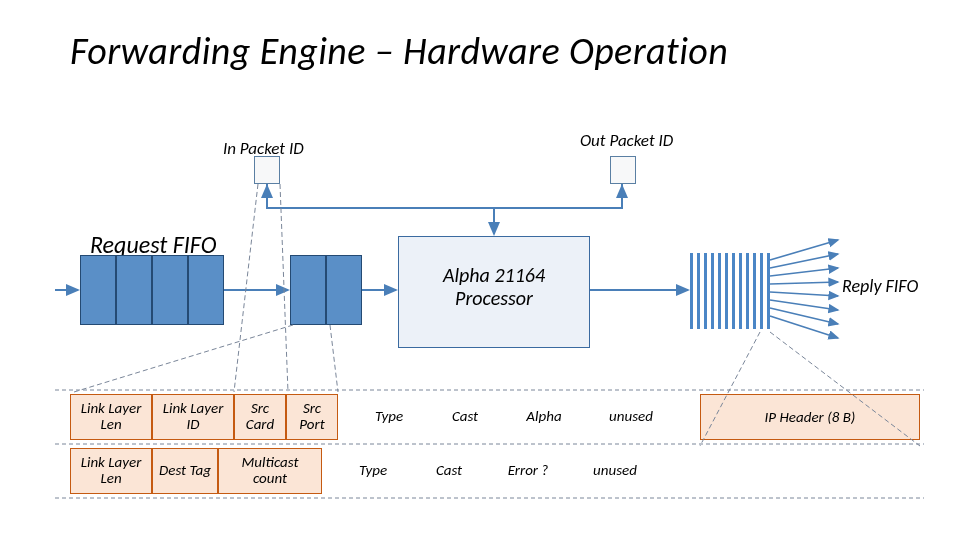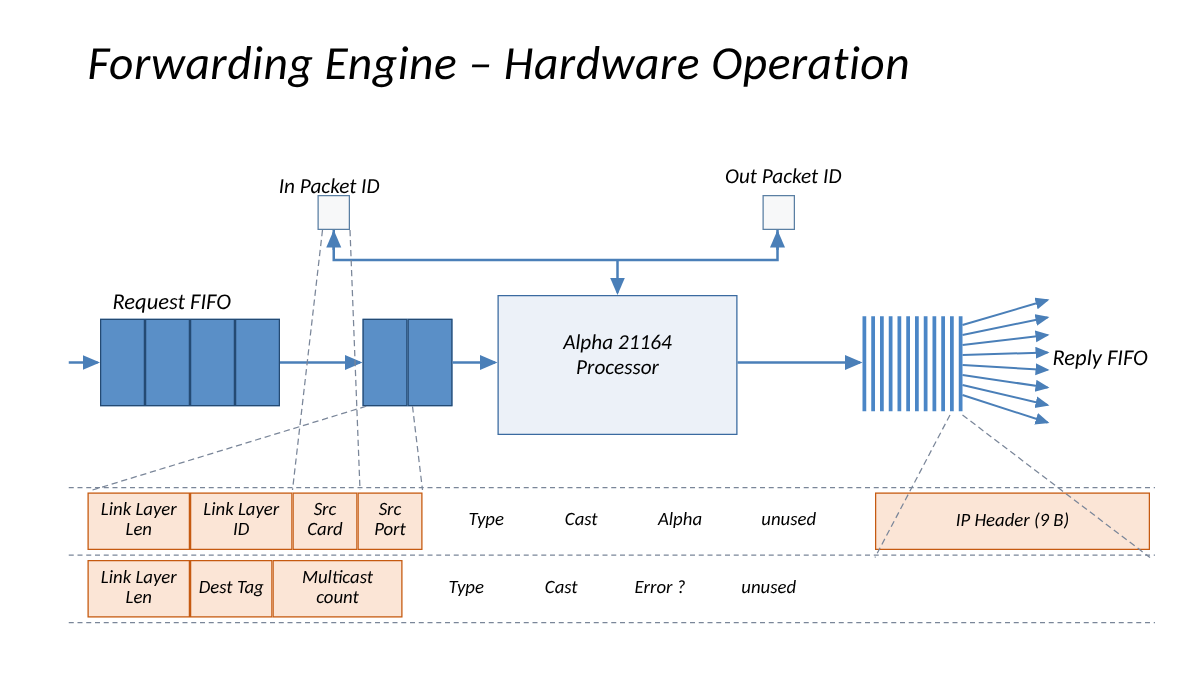--- a/index.html
+++ b/index.html
@@ -29,26 +29,26 @@
 
   
   .label {
     position: absolute;
     font-size: 17px;
     font-weight: 400;
     white-space: nowrap;
   }
   .in-packet  { top: 138px; left: 223px; }
   .out-packet { top: 130px; left: 580px; }
-  .request-fifo { top: 230px; left: 90px; font-size:18px;}
+  .request-fifo { top: 230px; left: 90px; font-size:24px;}
   .reply-fifo   { top: 275px; left: 842px; font-size:18px;}
   .alpha-label {
     position: absolute;
     top: 264px; left: 435px; width: 118px;
-    text-align: center; font-size: 17px; line-height: 1.15;
+    text-align: center; font-size: 20px; line-height: 1.15;
   }
 
   
   .smbox {
     position: absolute;
     width: 24px; height: 26px;
     background: #f7f8f9;
     border: 1px solid #5a7fa3;
   }
   .smbox.in  { top: 156px; left: 254px; }
@@ -159,21 +159,21 @@
   <div class="tbl tbl1">
     <div class="cell" style="width:82px">Link Layer Len</div>
     <div class="cell" style="width:82px">Link Layer ID</div>
     <div class="cell" style="width:52px">Src Card</div>
     <div class="cell" style="width:52px">Src Port</div>
     <div class="cell noborder" style="width:50px">Type</div>
     <div class="cell noborder" style="width:50px">Cast</div>
     <div class="cell noborder" style="width:56px">Alpha</div>
     <div class="cell noborder" style="width:66px">unused</div>
   </div>
-  <div class="iphdr">IP Header (9 B)</div>
+  <div class="iphdr">IP Header (8 B)</div>
 
   <div class="tbl tbl2">
     <div class="cell" style="width:82px">Link Layer Len</div>
     <div class="cell" style="width:66px">Dest Tag</div>
     <div class="cell" style="width:104px">Multicast count</div>
     <div class="cell noborder" style="width:50px">Type</div>
     <div class="cell noborder" style="width:50px">Cast</div>
     <div class="cell noborder" style="width:56px">Error ?</div>
     <div class="cell noborder" style="width:66px">unused</div>
   </div>

